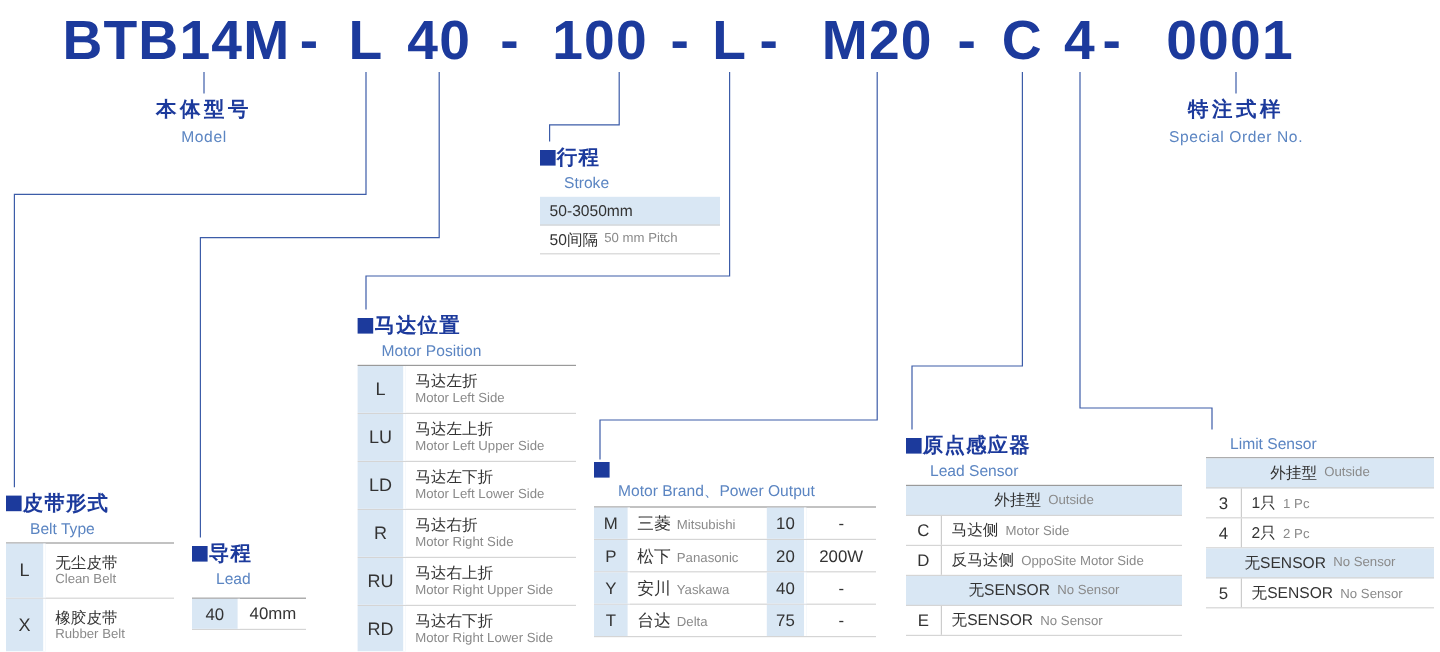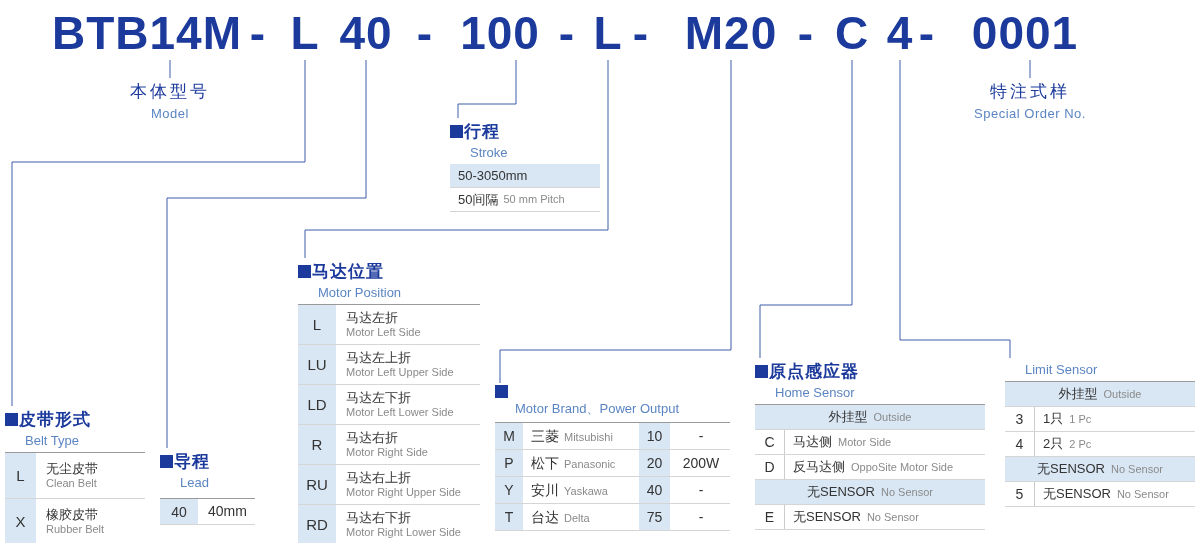--- a/index.html
+++ b/index.html
@@ -7,21 +7,21 @@
   body { font-family:"Liberation Sans","DejaVu Sans",sans-serif; }
   .canvas { position:relative; width:1200px; height:543px; background:#fff; overflow:hidden; }
   .connectors { position:absolute; left:0; top:0; width:1200px; height:543px; pointer-events:none; }
 
   
   .seg { position:absolute; top:6px; transform:translateX(-50%); font-size:46px; font-weight:bold;
          color:#1c3a9c; letter-spacing:1px; white-space:nowrap; }
 
   
   .plain-hdr { text-align:center; }
-  .p-zh { font-size:17px; font-weight:normal; color:#1c3a9c; letter-spacing:3px; }
+  .p-zh { font-size:17px; font-weight:bold; color:#1c3a9c; letter-spacing:3px; }
   .p-en { font-size:13px; color:#5b85c2; margin-top:3px; letter-spacing:0.5px; }
 
   
   .sec { position:absolute; }
   .hdr-zh { display:flex; align-items:center; gap:1px; font-size:17px; font-weight:bold; color:#1c3a9c; letter-spacing:1px; }
   .sq { width:13px; height:13px; background:#1c3a9c; flex:0 0 auto; }
   .hdr-en { font-size:13px; color:#5b85c2; margin-left:20px; margin-top:2px; white-space:nowrap; }
 
   
   .tbl { margin-top:4px; border-top:1px solid #9a9a9a; }
@@ -248,21 +248,21 @@
         <div class="mb-power">-</div>
       </div>
     </div>
   </div>
 
   <div class="sec" style="left:755px; top:360px; width:230px;">
     <div class="hdr-zh">
       <span class="sq"></span>
       <span>原点感应器</span>
     </div>
-    <div class="hdr-en">Home Sensor</div>
+    <div class="hdr-en">Lead Sensor</div>
     <div class="tbl">
       <div class="row s-row blue group-row">
         <span class="zh-txt">外挂型</span>
         <span class="en-txt">Outside</span>
       </div>
       <div class="row s-row">
         <div class="scode">C</div>
         <div class="sdesc">
           <span class="zh-txt">马达侧</span>
           <span class="en-txt">Motor Side</span>

